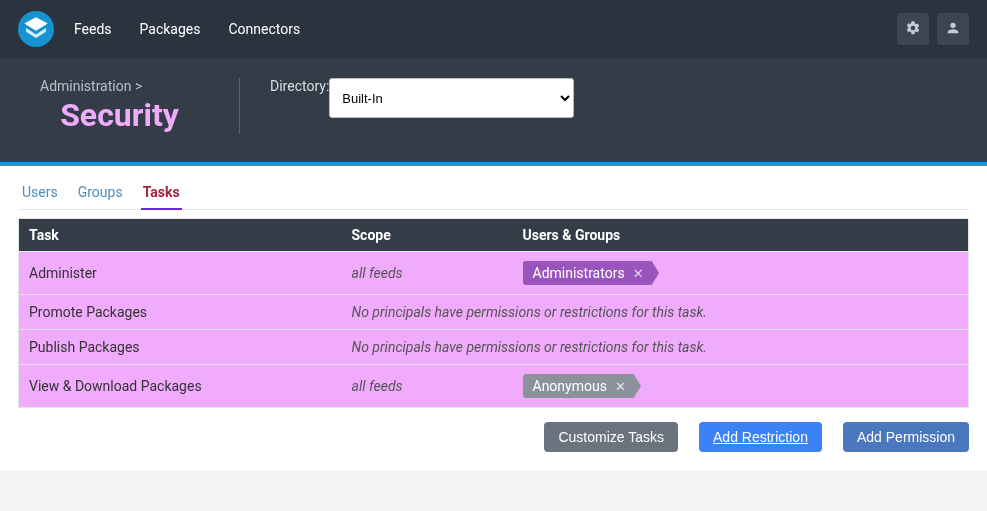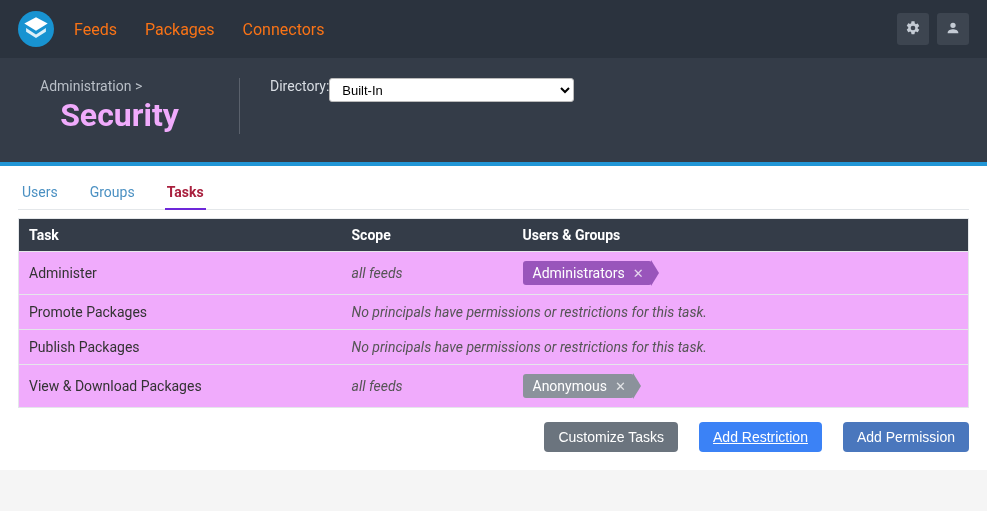--- a/index.html
+++ b/index.html
@@ -24,22 +24,22 @@
     margin-right: 20px;
     display: flex;
     align-items: center;
     justify-content: center;
   }
   .nav-links {
     display: flex;
     gap: 28px;
   }
   .nav-link {
-    color: #f97316;
-    font-size: 16px;
+    color: #ffffff;
+    font-size: 14px;
     cursor: pointer;
   }
   .nav-spacer { flex: 1; }
   .nav-iconbtn {
     width: 32px;
     height: 32px;
     background: #3d4550;
     border-radius: 3px;
     margin-left: 8px;
     display: flex;
@@ -83,34 +83,34 @@
     font-size: 14px;
     margin-bottom: 4px;
   }
   .dir-select {
     background: #fff;
     border: 1px solid #bbb;
     border-radius: 3px;
     padding: 3px 8px;
     font-size: 13px;
     width: 245px;
-    height: 24px;
+    height: 40px;
   }
   .accentbar {
     height: 4px;
     background: #2196d6;
   }
   
   .content {
     padding: 12px 18px 18px 18px;
     background: #fff;
   }
   .tabs {
     display: flex;
-    gap: 28px;
+    gap: 16px;
     border-bottom: 1px solid #e4e7ea;
     padding: 0 0 0 2px;
     margin-bottom: 8px;
   }
   .tab {
     padding: 6px 2px 8px 2px;
     font-size: 14px;
     color: #4a90c2;
     cursor: pointer;
     margin-bottom: -1px;

